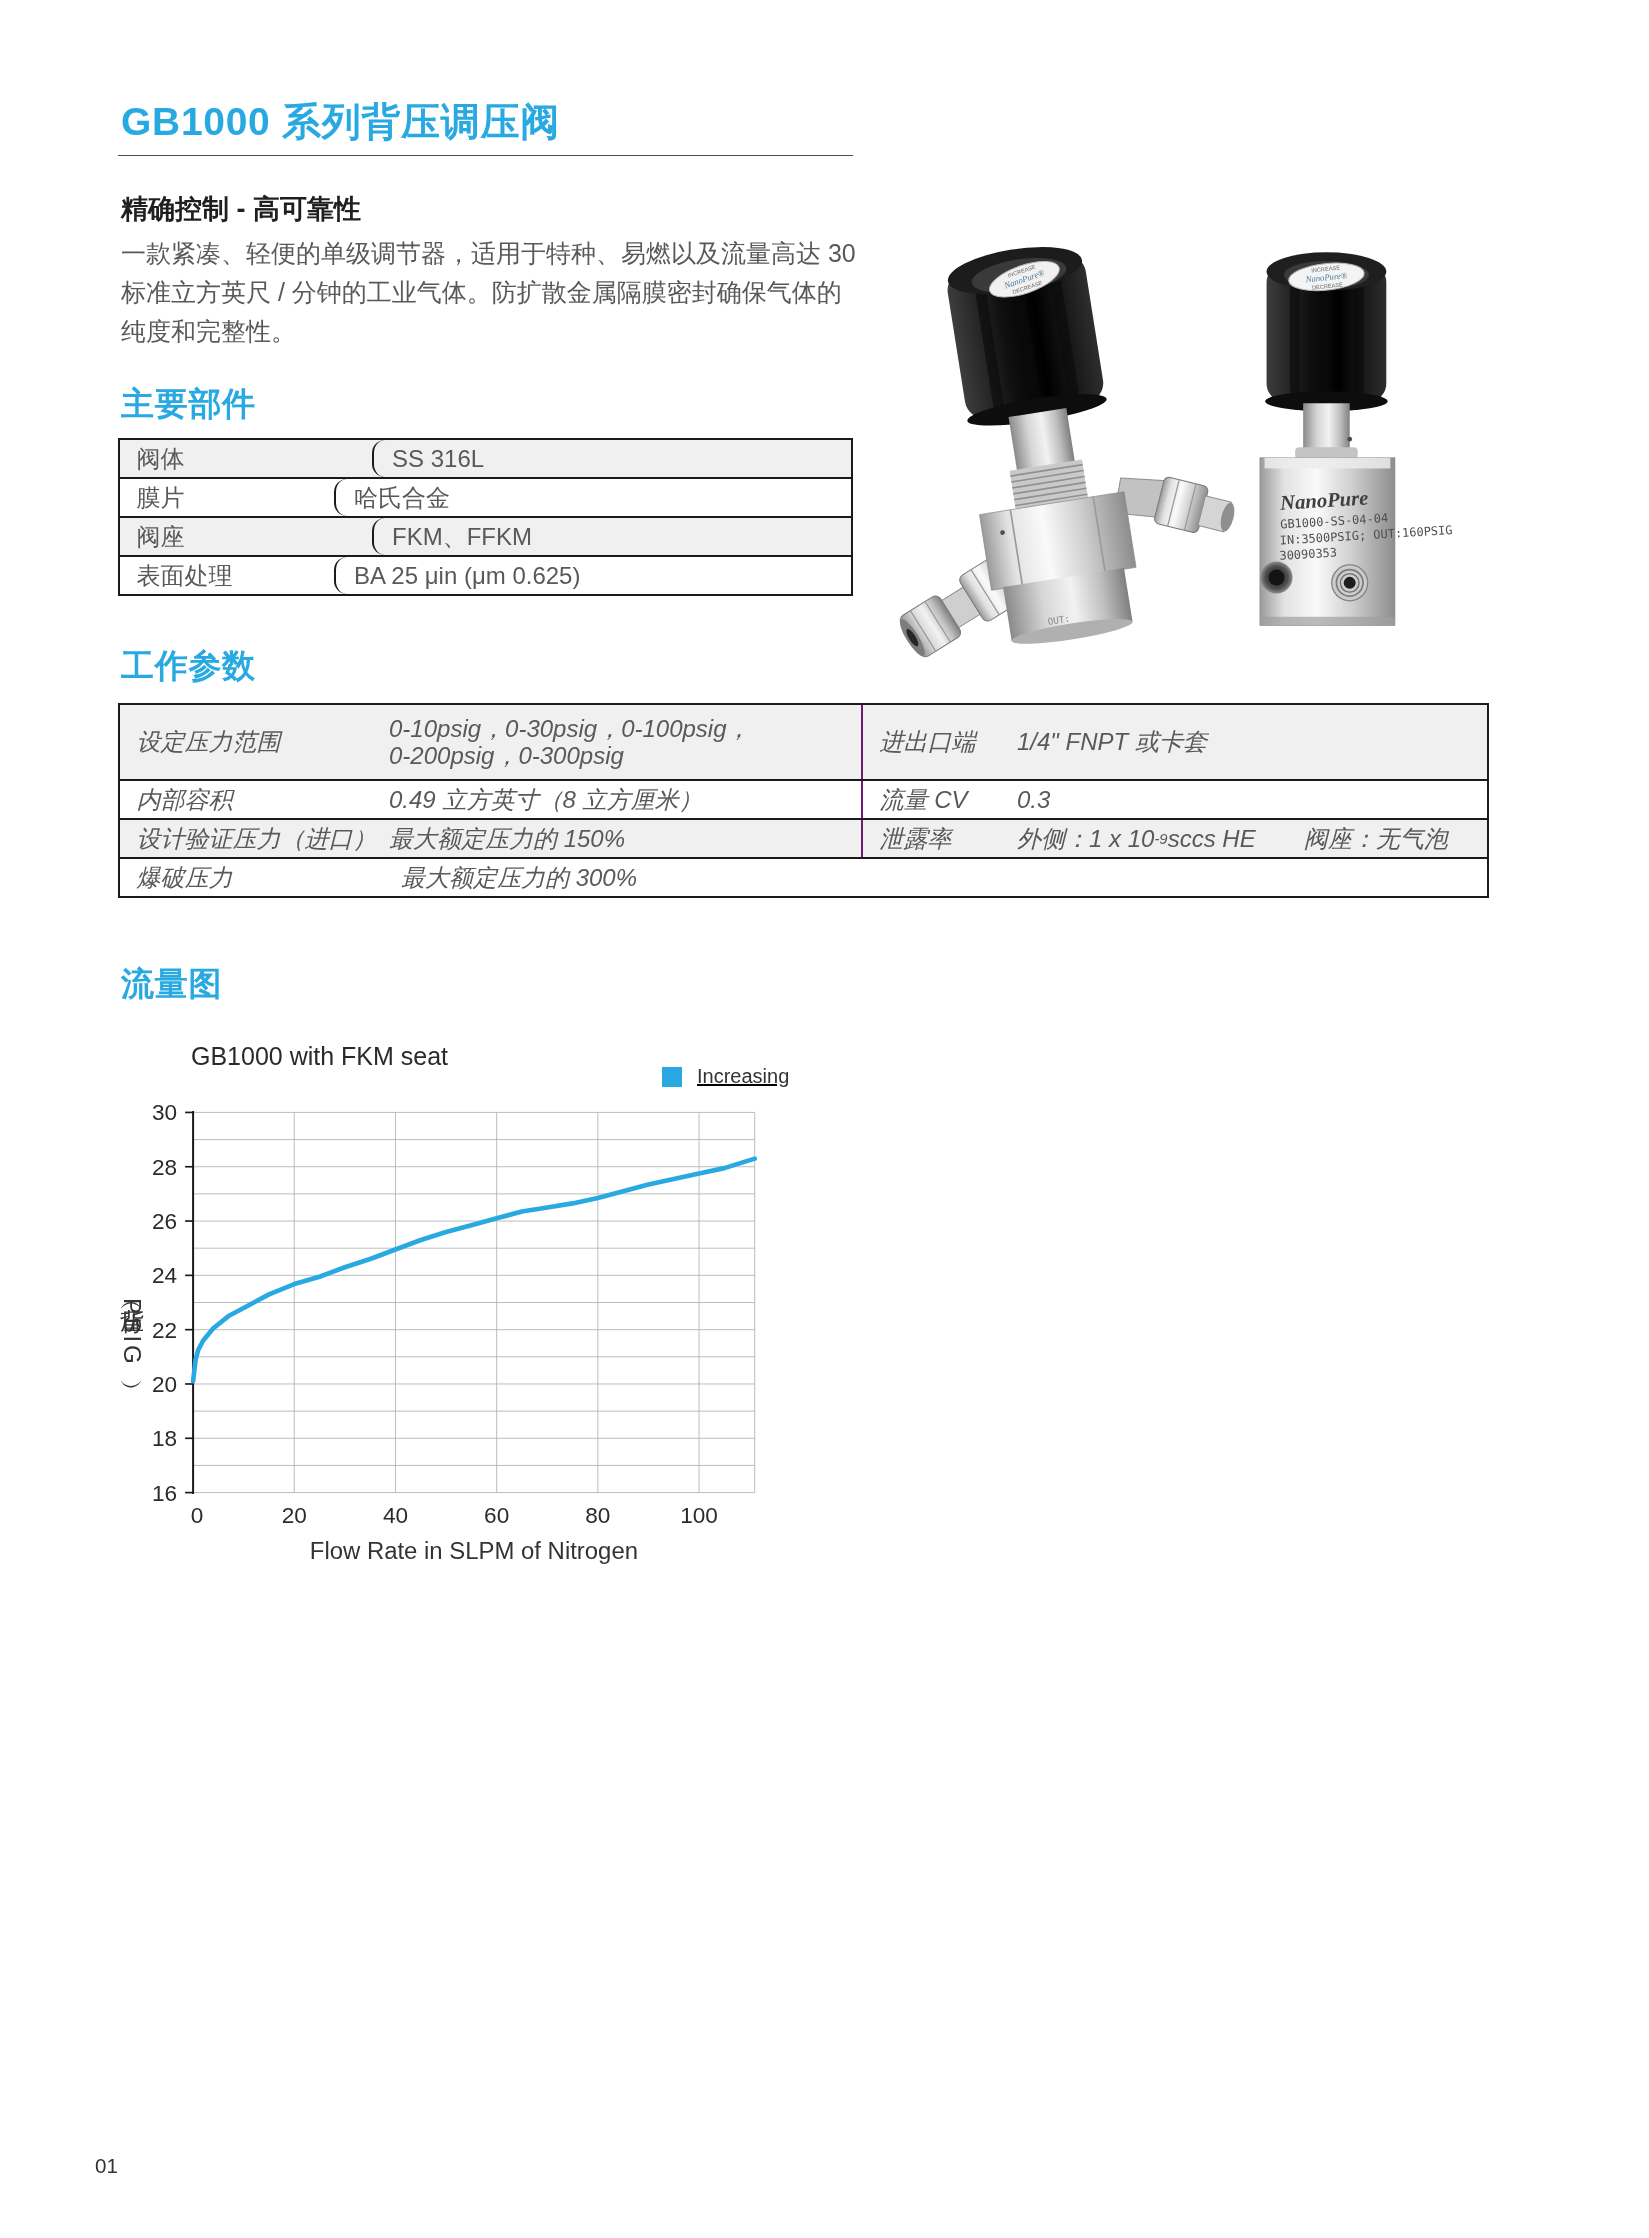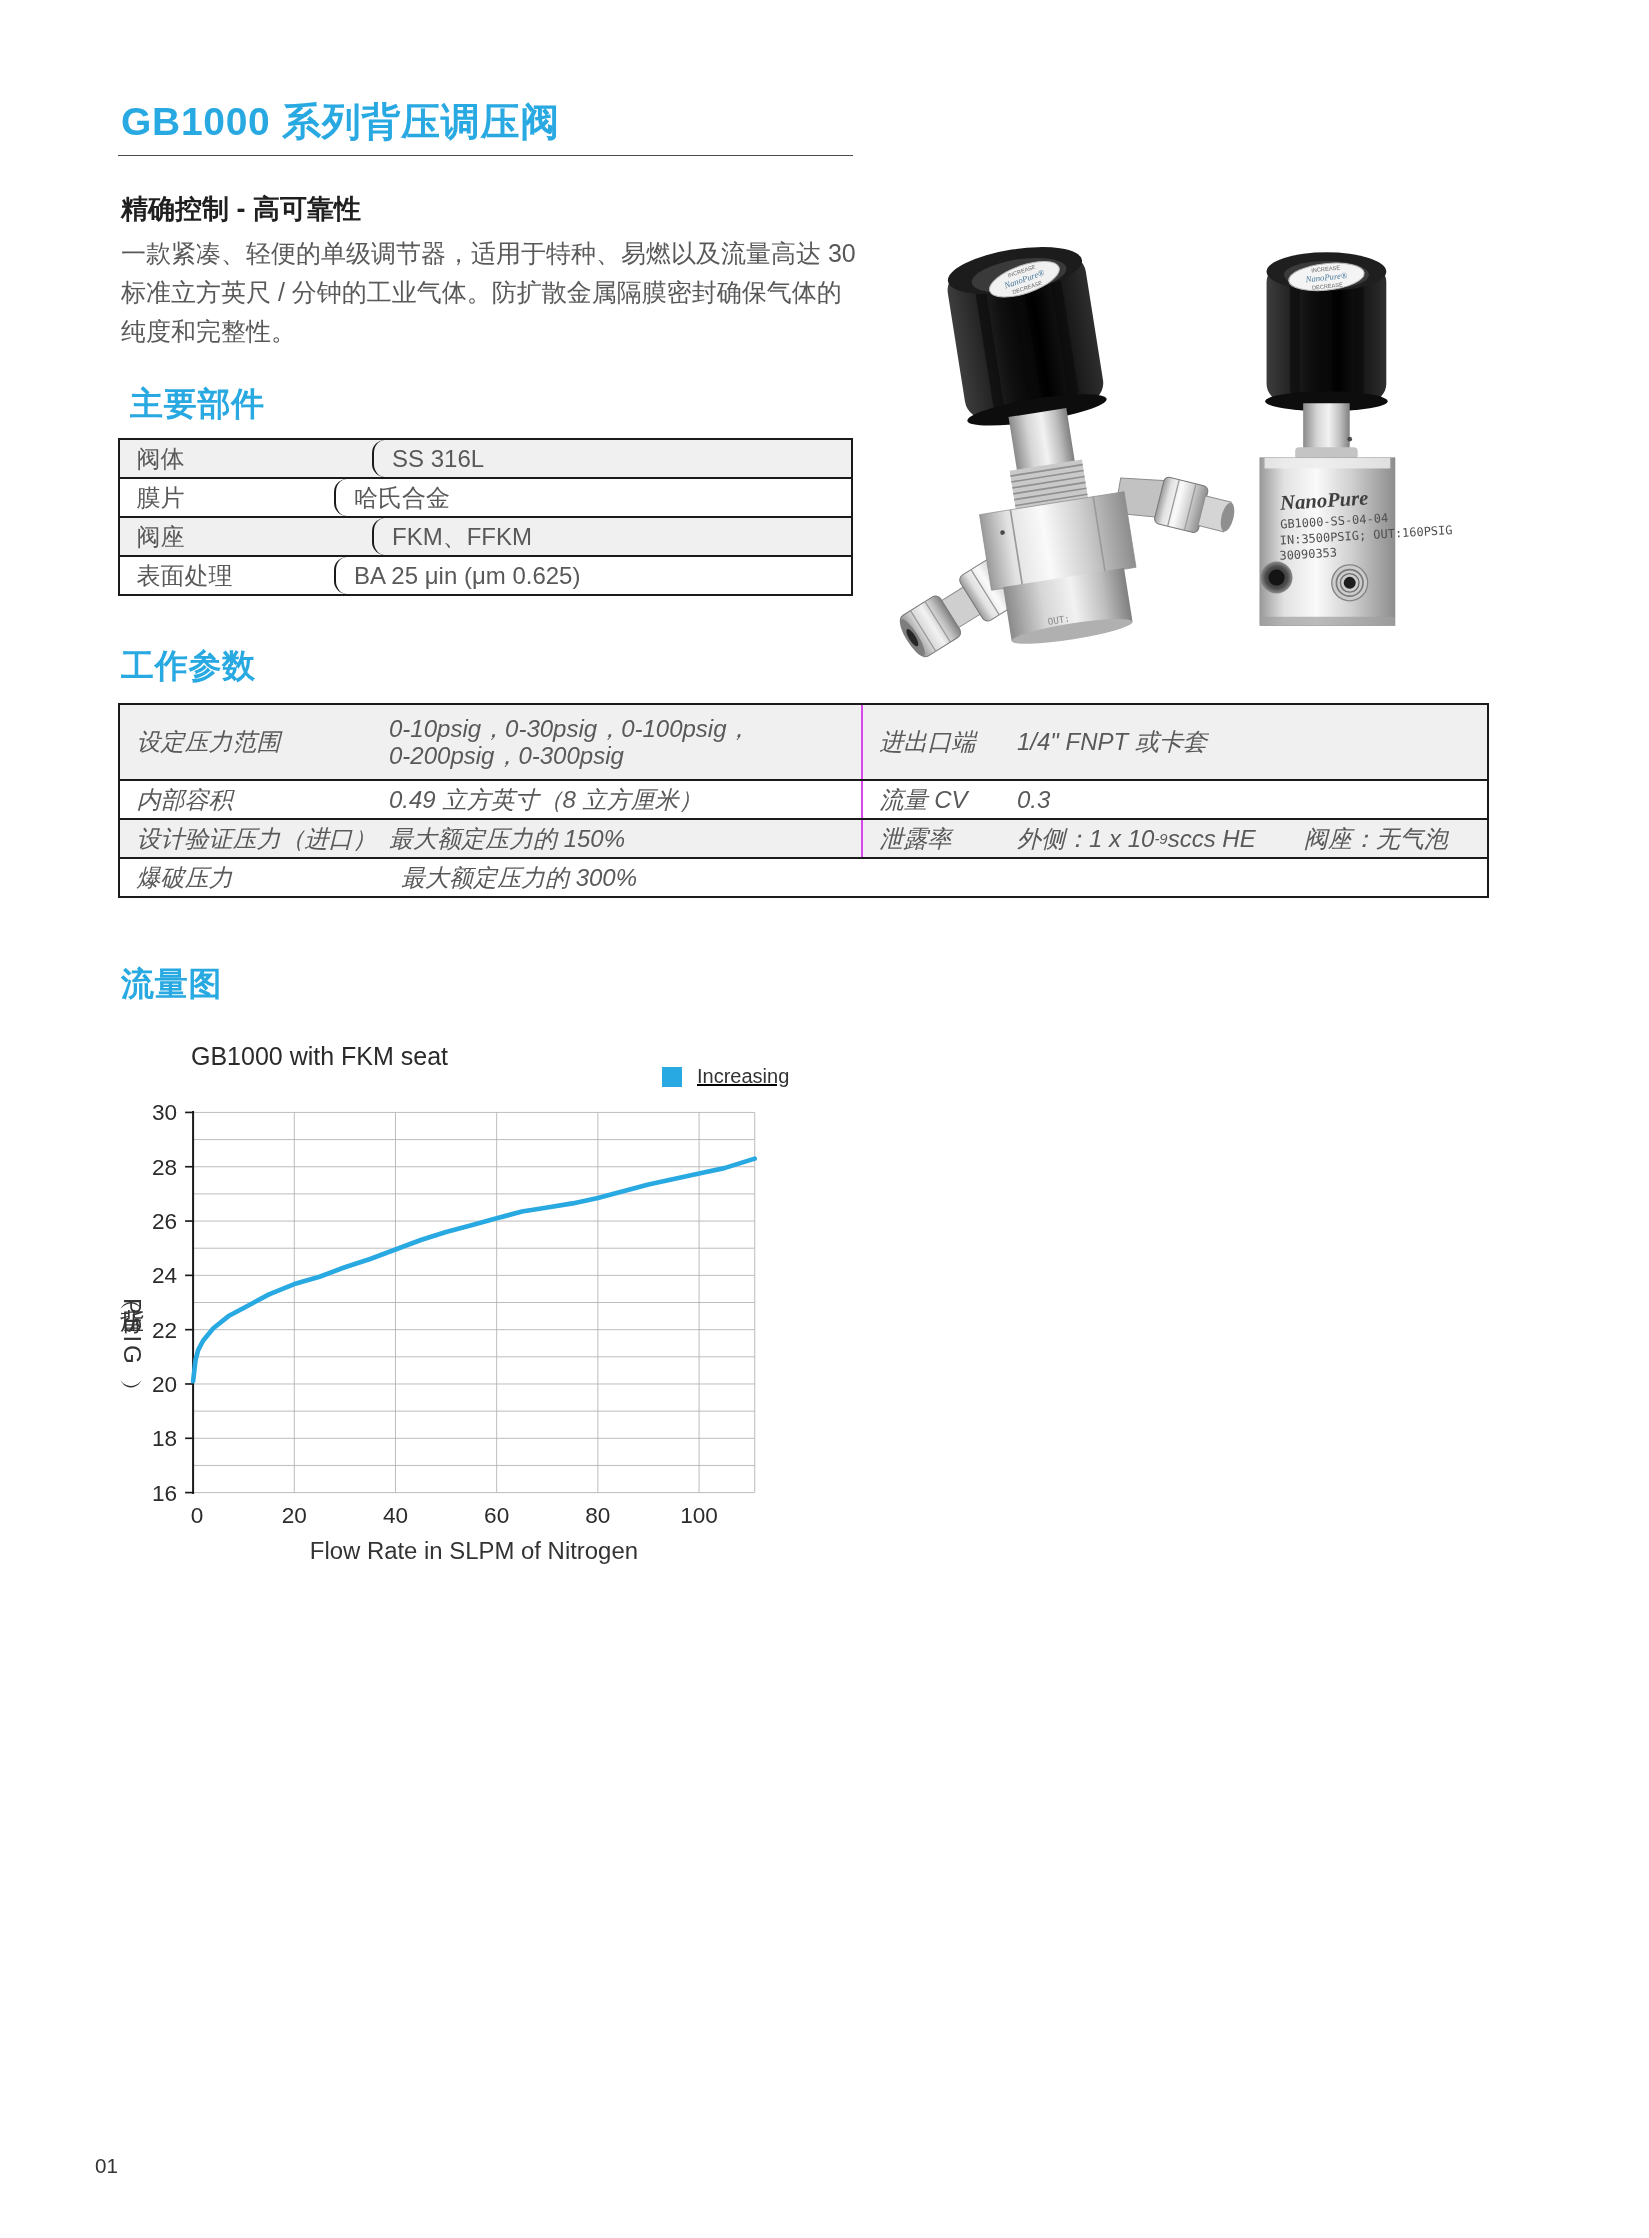--- a/index.html
+++ b/index.html
@@ -6,42 +6,42 @@
   .page{position:relative;width:1650px;height:2239px;background:#ffffff;overflow:hidden;
         font-family:"Liberation Sans", sans-serif;}
   .abs{position:absolute;}
 
   
   .doc-title{left:121px;top:95px;font-size:39px;font-weight:700;color:#29A9E1;letter-spacing:0.7px;}
   .title-rule{left:118px;top:155px;width:735px;border-top:1.3px solid #4a4a4a;height:0;}
   .intro-heading{left:121px;top:191px;font-size:27px;font-weight:700;color:#1f1f1f;}
   .intro-paragraph{left:121px;top:234px;width:771px;font-size:25px;line-height:39px;color:#595959;white-space:pre-line;}
   .sec-heading{font-size:33px;font-weight:700;color:#29A9E1;letter-spacing:0.7px;}
-  .h-components{left:130px;top:382px;}
+  .h-components{left:121px;top:382px;}
   .h-parameters{left:121px;top:644px;}
   .h-flowchart{left:121px;top:962px;}
 
   
   .c-table{left:118px;top:438px;width:735px;border:2px solid #1a1a1a;box-sizing:border-box;}
   .c-row{display:grid;grid-template-columns:214px 1fr;min-height:37px;align-items:stretch;}
   .c-row + .c-row{border-top:2px solid #1a1a1a;}
   .c-row.alt{background:#f0f0f0;gap:38px;}
   .cell{display:flex;align-items:center;font-size:24px;color:#595959;}
   .c-row .lbl{padding-left:16.6px;}
   .c-row .val{border-left:2px solid #1a1a1a;padding-left:18px;border-radius:13px;}
 
   
   .p-table{left:118px;top:703px;width:1371px;border:2px solid #1a1a1a;box-sizing:border-box;font-style:italic;}
   .p-row{display:grid;grid-template-columns:269px 472px 156px 1fr;min-height:37px;align-items:stretch;}
   .p-row.tall{min-height:74px;}
   .p-row + .p-row{border-top:2px solid #1a1a1a;}
   .p-row.alt{background:#f0f0f0;}
   .p-row .lbl{padding-left:16.6px;}
   .p-row .val{white-space:pre-line;line-height:27px;}
-  .p-row .rlbl{border-left:2px solid #d946ef;padding-left:16.6px;}
+  .p-row .rlbl{border-left:2px solid #701a75;padding-left:16.6px;}
   .p-row.full{grid-template-columns:269px 1fr;gap:12px;}
   sup{font-size:0.62em;}
 
   
   .chart-box{left:100px;top:1034px;width:791px;height:545px;}
   .chart-title{position:absolute;left:91px;top:8px;font-size:25px;color:#2a2a2a;}
   .legend{position:absolute;left:562px;top:31px;display:flex;align-items:center;gap:15px;text-decoration:underline;}
   .legend-swatch{width:20px;height:20px;background:#29A9E1;}
   .legend-label{font-size:20px;color:#333;}
   .y-axis-title{position:absolute;left:16px;top:196px;height:199px;writing-mode:vertical-rl;

